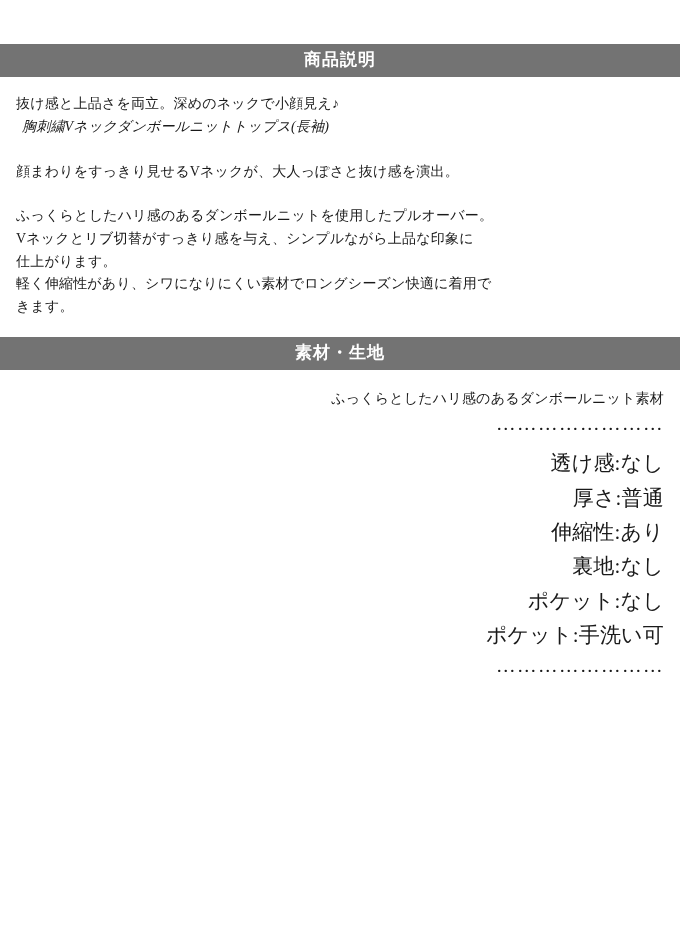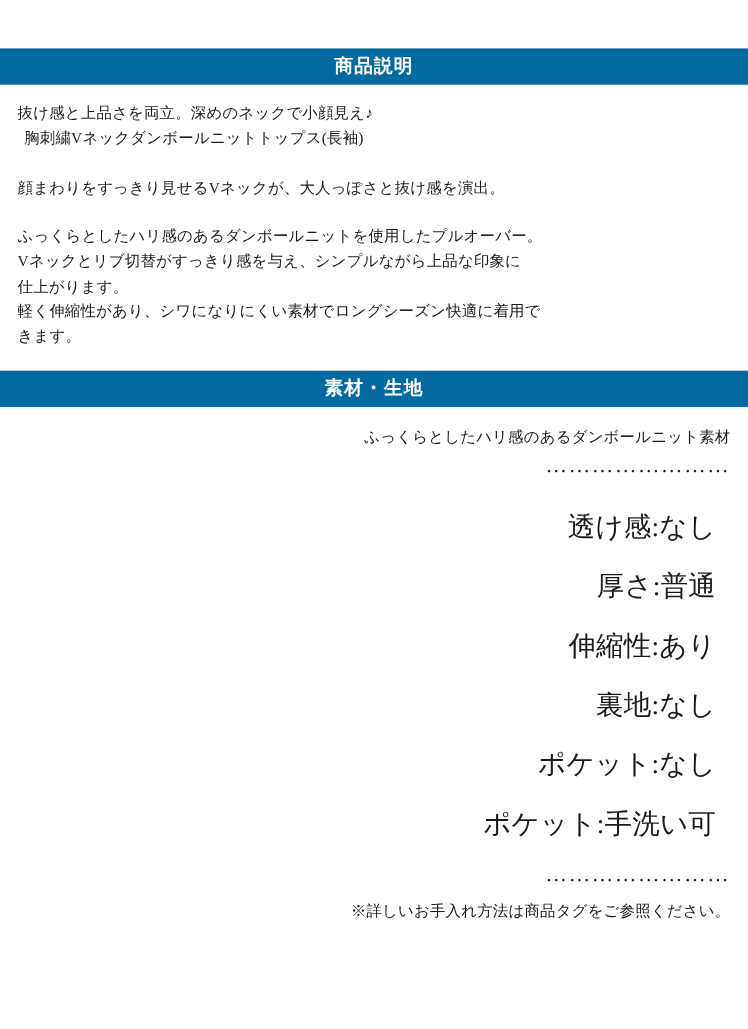--- a/index.html
+++ b/index.html
@@ -18,48 +18,49 @@
     width: 680px;
     height: 935px;
     position: relative;
     box-sizing: border-box;
     padding: 0;
   }
   .spacer-top {
     height: 44px;
   }
   .section-header {
-    background: #0369a1;
+    background: #737373;
     color: #ffffff;
     text-align: center;
     font-size: 17px;
     font-weight: bold;
     letter-spacing: 1px;
     padding: 6px 0 7px 0;
     line-height: 1.2;
     font-family: "Liberation Sans", "DejaVu Sans", sans-serif;
   }
   .section-body {
     padding: 16px 16px 0 16px;
   }
   .para {
     font-size: 14px;
     line-height: 1.62;
     margin: 0;
     letter-spacing: 0.2px;
   }
   .para.indent {
     text-indent: 6px;
+    font-style: italic;
   }
   .gap-sm { height: 10px; }
   .gap-md { height: 22px; }
   .spec-line {
-    font-size: 25px;
+    font-size: 21px;
     line-height: 1.64;
-    margin: 13px;
+    margin: 0;
     letter-spacing: 0.2px;
   }
   .dots {
     font-size: 19.5px;
     line-height: 1.3;
     letter-spacing: 1.5px;
     color: #1a1a1a;
     margin: 0;
   }
   .block-gap { height: 18px; }
@@ -108,16 +109,15 @@
     <p class="spec-line">厚さ:普通</p>
     <p class="spec-line">伸縮性:あり</p>
     <p class="spec-line">裏地:なし</p>
     <p class="spec-line">ポケット:なし</p>
     <p class="spec-line">ポケット:手洗い可</p>
 
     <p class="dots">……………………</p>
 
     <div class="gap-sm"></div>
 
-    <p class="para">※詳しいお手入れ方法は商品タグをご参照ください。</p>
   </div>
 
 </div>
 
 </body></html>

